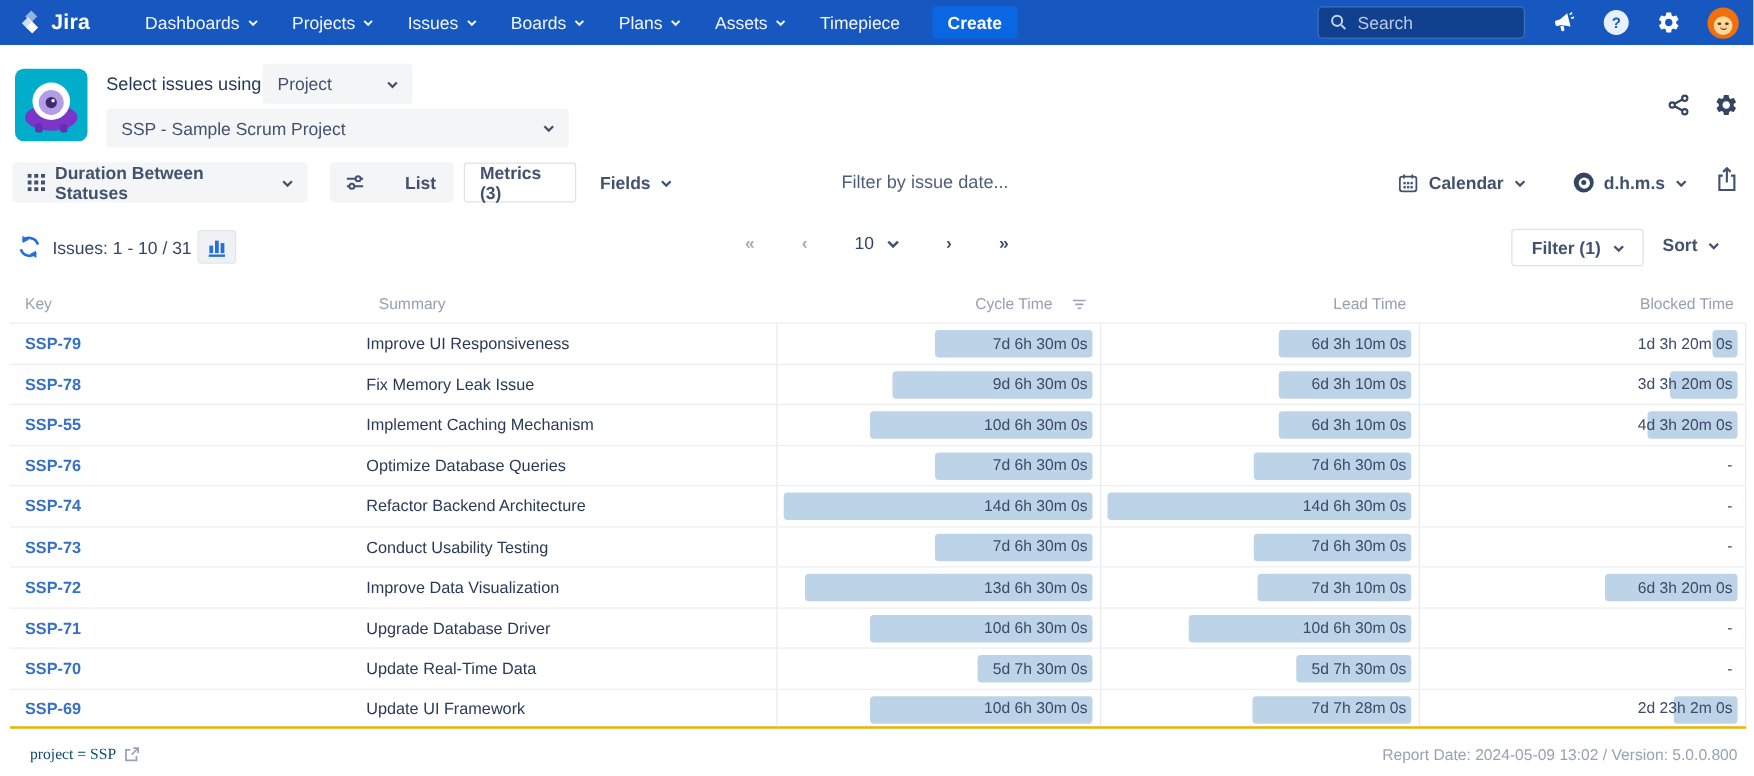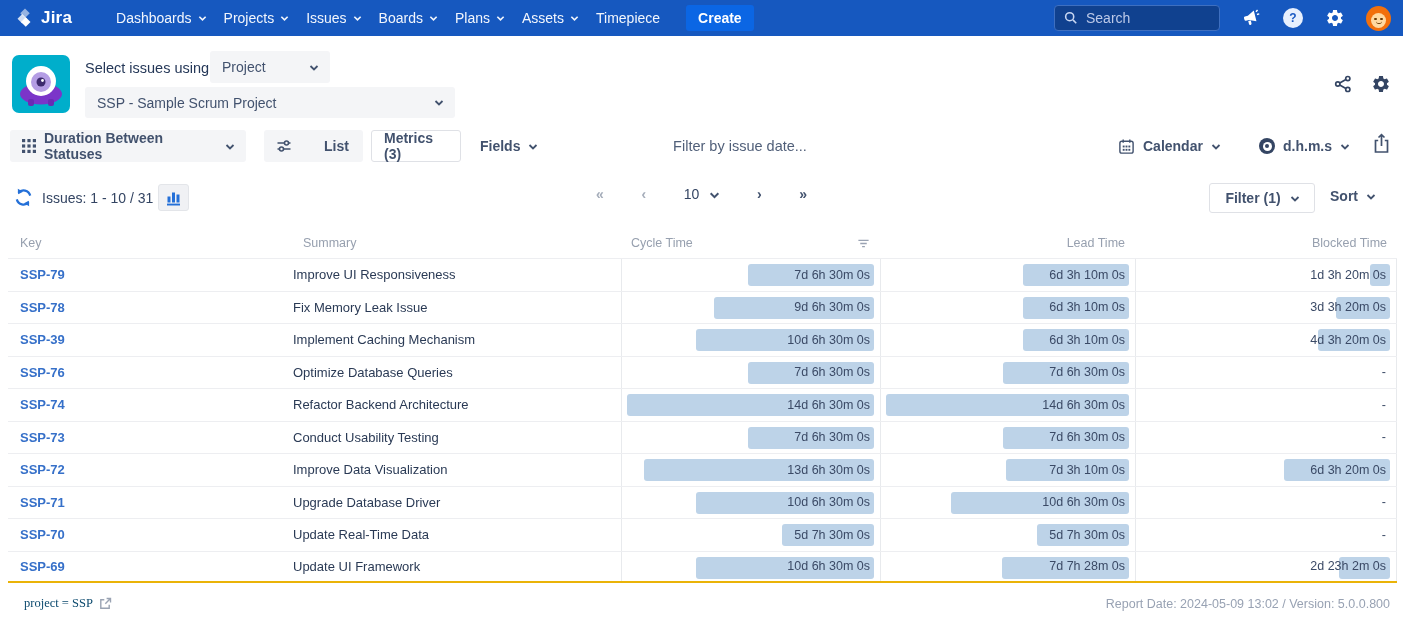--- a/index.html
+++ b/index.html
@@ -4,21 +4,21 @@
 <style>
   * { margin:0; padding:0; box-sizing:border-box; }
   html,body { background:#fff; }
   body { font-family:"Liberation Sans", sans-serif; }
   .app { position:relative; width:1403px; height:621px; background:#fff; overflow:hidden; }
 
   
   .navbar { position:absolute; top:0; left:0; width:100%; height:36px; background:#1658BF; display:flex; align-items:center; }
   .brand { display:flex; align-items:center; gap:5px; margin-left:14px; }
   .brand-name { color:#fff; font-size:17px; font-weight:600; letter-spacing:.2px; }
-  .nav-items { display:flex; align-items:flex-end; margin-left:44px; gap:17px; }
+  .nav-items { display:flex; align-items:flex-end; margin-left:44px; gap:27px; }
   .nav-item { display:flex; align-items:center; gap:6px; color:#F2F6FD; font-size:14px; cursor:pointer; }
   .chev { display:inline-block; width:9px; height:9px; }
   .chev svg { display:block; }
   .create-btn { margin-left:26px; background:#0B66E4; color:#fff; font-size:14px; font-weight:600; border:none; border-radius:3px; padding:5px 12px; cursor:pointer; }
   .nav-right { position:absolute; right:12px; top:0; height:36px; display:flex; align-items:center; gap:20px; }
   .search-box { display:flex; align-items:center; gap:8px; width:166px; height:26px; background:#10418F; border:1px solid #3E6FC0; border-radius:4px; padding:0 9px; }
   .search-box input { background:transparent; border:none; outline:none; color:#E8EFFB; font-size:14px; width:120px; font-family:inherit; }
   .search-box input::placeholder { color:#BCC9E8; }
   .nav-icon { width:22px; height:22px; display:flex; align-items:center; justify-content:center; cursor:pointer; }
   .help-circle { width:20px; height:20px; border-radius:50%; background:#E7F0FE; color:#1A5AC4; font-weight:700; font-size:12px; display:flex; align-items:center; justify-content:center; }
@@ -63,21 +63,21 @@
   .pg-size { display:flex; align-items:center; gap:10px; color:#344563; cursor:pointer; }
   .filter-btn { position:absolute; left:1209px; top:0; width:106px; height:30px; background:#fff; border:1.5px solid #DFE1E6; border-radius:3px; display:flex; align-items:center; justify-content:center; gap:9px; color:#42526E; font-size:14px; font-weight:600; cursor:pointer; }
   .sort-btn { position:absolute; left:1330px; top:5px; display:flex; align-items:center; gap:8px; color:#42526E; font-size:14px; font-weight:600; cursor:pointer; }
 
   
   .table { position:absolute; top:228px; left:8px; width:1389px; }
   .thead { display:flex; height:30px; align-items:center; color:#97A0AF; font-size:12.5px; }
   .th { padding:0 10px; }
   .th.c0 { width:285px; padding-left:12px; }
   .th.c1 { width:328px; }
-  .th.c2 { width:259px; text-align:right; display:flex; align-items:center; justify-content:space-between; gap:5px; }
+  .th.c2 { width:259px; text-align:right; display:flex; align-items:center; justify-content:flex-end; gap:15px; }
   .th.c3 { width:255px; text-align:right; }
   .th.c4 { width:262px; text-align:right; }
   .tbody .trow { display:flex; height:32.5px; border-top:1px solid #EDEEF1; background:#fff; }
   .tbody .trow:last-child { border-bottom:2px solid #eab308; }
   .td { height:100%; display:flex; align-items:center; }
   .td.key { width:285px; padding-left:12px; }
   .td.key a { color:#3670C9; font-size:13px; font-weight:700; text-decoration:none; cursor:pointer; }
   .td.summary { width:328px; font-size:13px; color:#2A3A55; }
   .td.dur { position:relative; border-left:1px solid #E8EAED; }
   .td.dur.c2 { width:259px; }
@@ -433,21 +433,21 @@
             <div class="bar" style="width: 106.132px;"></div>
             <span class="val">6d 3h 10m 0s</span>
           </div>
           <div class="td dur c4">
             <div class="bar" style="width: 54.328px;"></div>
             <span class="val">3d 3h 20m 0s</span>
           </div>
         </div>
         <div class="trow">
           <div class="td key">
-            <a>SSP-39</a>
+            <a>SSP-55</a>
           </div>
           <div class="td summary">Implement Caching Mechanism</div>
           <div class="td dur c2">
             <div class="bar" style="width: 177.768px;"></div>
             <span class="val">10d 6h 30m 0s</span>
           </div>
           <div class="td dur c3">
             <div class="bar" style="width: 106.132px;"></div>
             <span class="val">6d 3h 10m 0s</span>
           </div>

